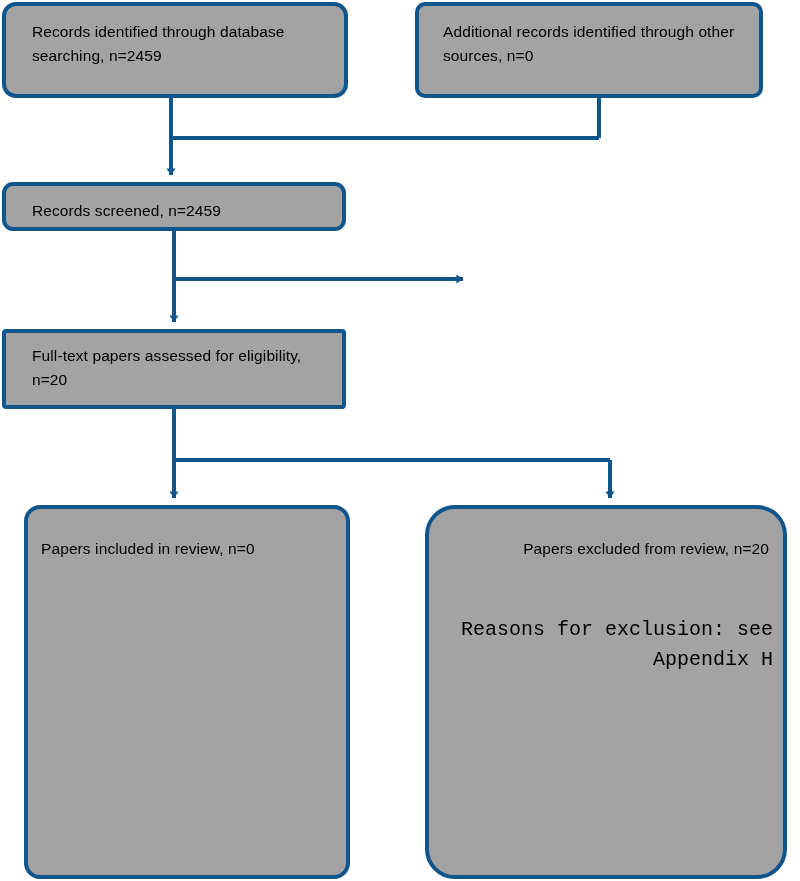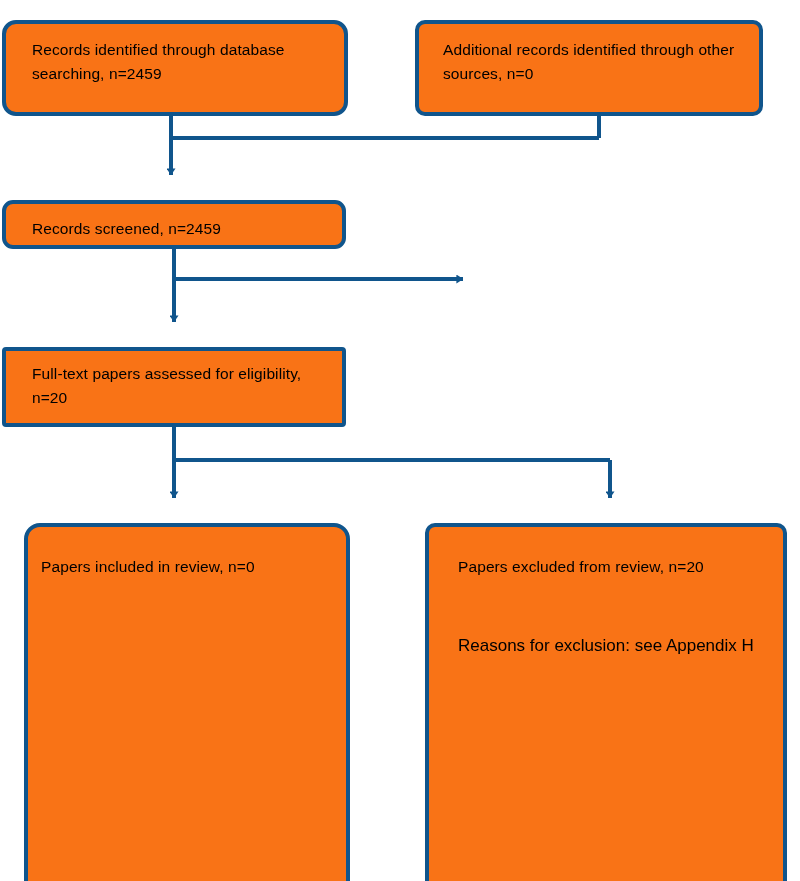--- a/index.html
+++ b/index.html
@@ -24,24 +24,23 @@
     position: absolute;
     left: 0;
     top: 0;
     width: 800px;
     height: 881px;
     z-index: 1;
   }
   .flow-box {
     position: absolute;
     box-sizing: border-box;
-    background: #f97316;
+    background: #a3a3a3;
     border: 4px solid #10558c;
     z-index: 2;
-    margin-top: 18px;
   }
   .flow-box .box-text {
     position: absolute;
     left: 26px;
     right: 14px;
     color: #000000;
     font-size: 15.5px;
     line-height: 1.52;
     letter-spacing: 0.1px;
     white-space: pre-line;
@@ -89,31 +88,33 @@
   #box-included {
     left: 24px; top: 505px;
     width: 326px; height: 374px;
     border-radius: 16px;
   }
   #box-included .box-text { top: 28px; left: 13px; }
 
   #box-excluded-review {
     left: 425px; top: 505px;
     width: 362px; height: 374px;
-    border-radius: 10px;
+    border-radius: 30px;
+    text-align: right;
   }
   #box-excluded-review .box-text { top: 28px; left: 29px; }
   #box-excluded-review .box-text-secondary {
     position: absolute;
     top: 106px;
     left: 29px;
     right: 10px;
     color: #000000;
-    font-size: 17px;
+    font-size: 20px;
     line-height: 1.52;
+    font-family: Liberation Mono, monospace;
   }
 </style>
 </head>
 <body>
 
 <div id="diagram-root">
 
   <svg id="connectors" viewBox="0 0 800 881" width="800" height="881" xmlns="http://www.w3.org/2000/svg">
     <defs>
       <marker id="arrow-down" markerWidth="9" markerHeight="7" refX="4.5" refY="6.6" orient="0" markerUnits="userSpaceOnUse">

